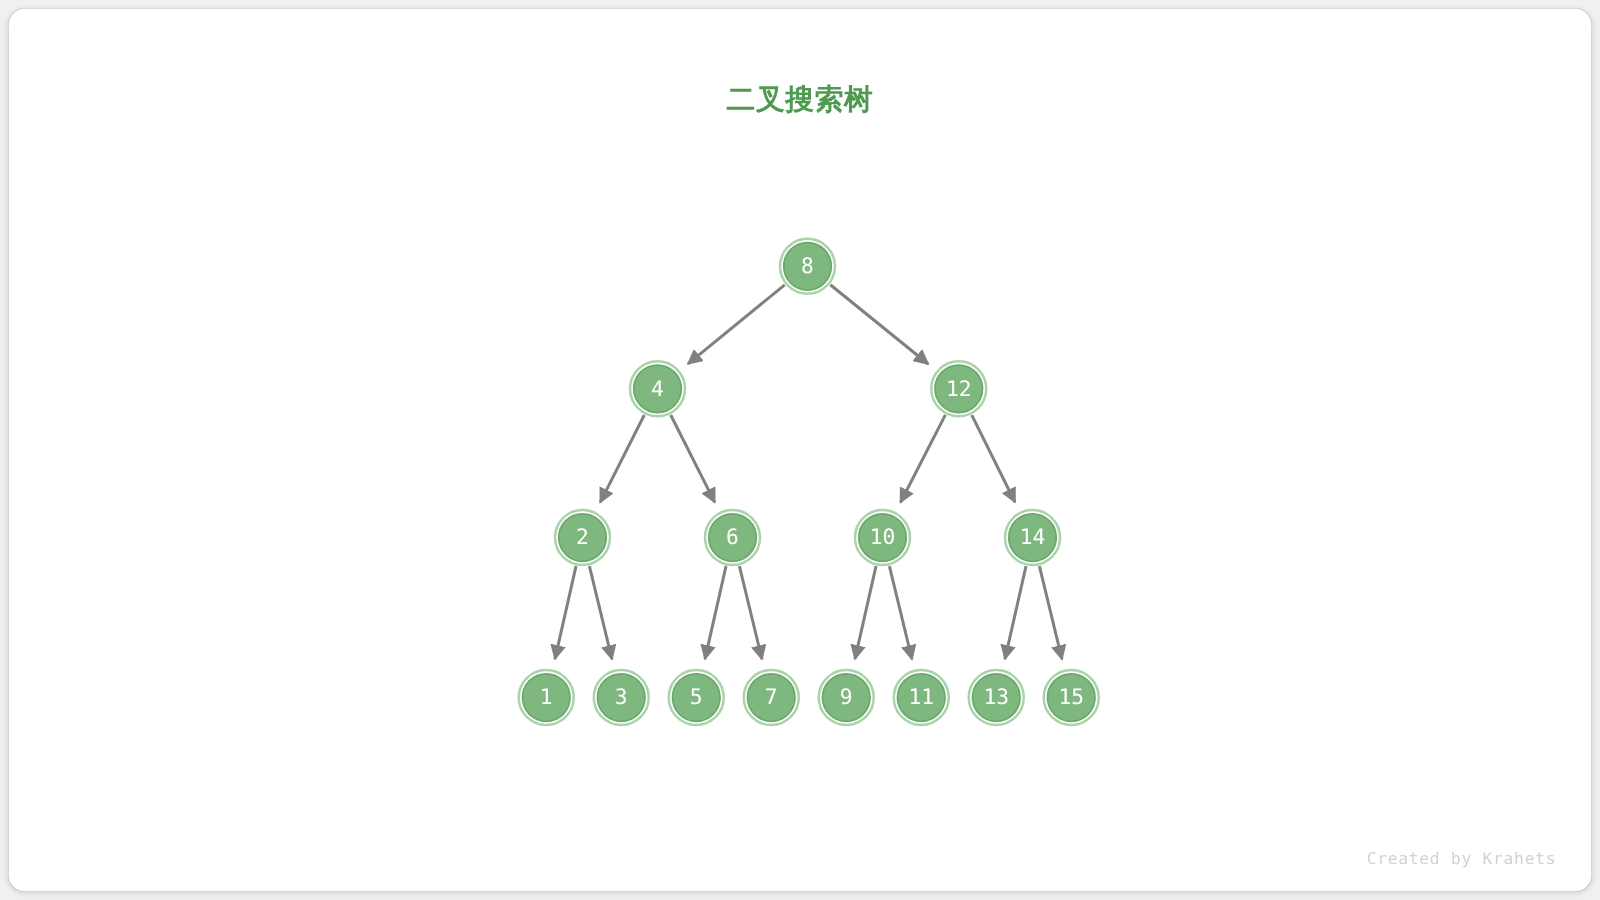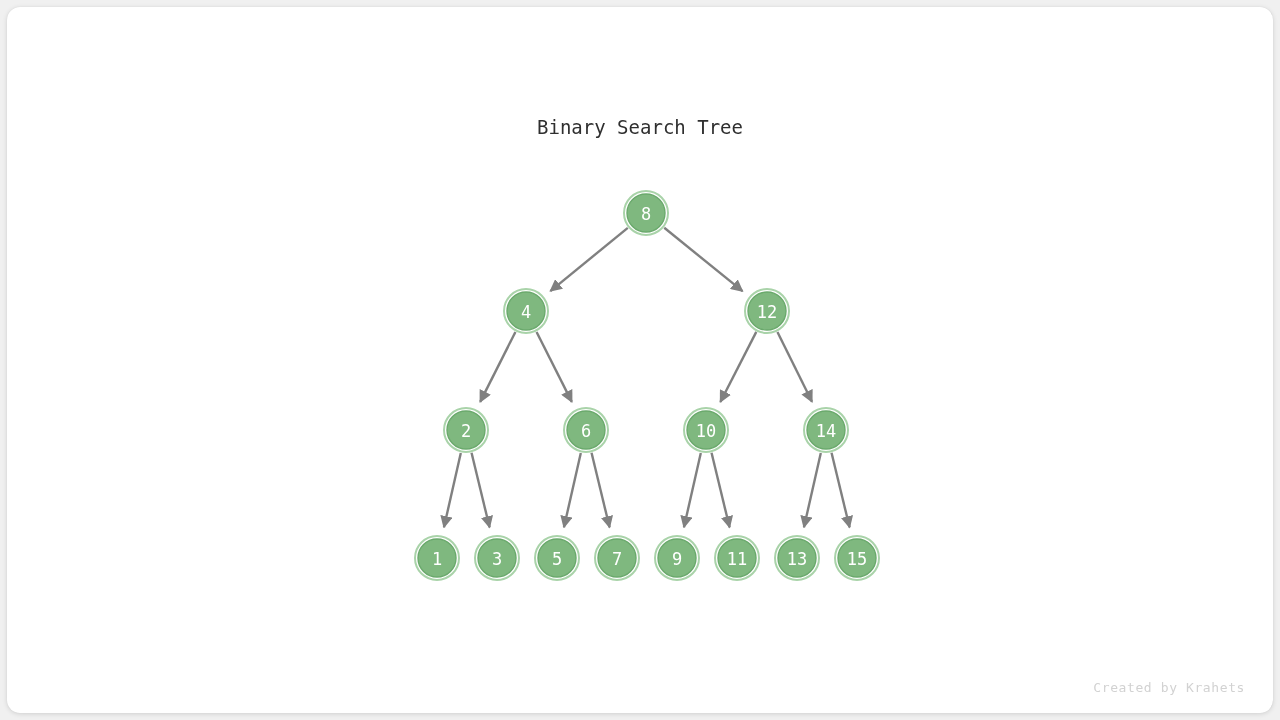--- a/index.html
+++ b/index.html
@@ -91,21 +91,21 @@
     text-anchor: middle;
     dominant-baseline: central;
   }
 </style>
 </head>
 <body>
 
 <div id="canvas">
   <div id="card">
 
-    <div id="subtitle">Binary Search Tree</div>
+    <div id="title">二叉搜索树</div>
 
     <svg id="tree-svg" viewBox="0 0 1266 706">
       <defs>
         <marker id="arrowhead" viewBox="0 0 10 10" refX="9" refY="5" markerWidth="5.2" markerHeight="5.2" orient="auto-start-reverse">
           <path d="M 0 0 L 10 5 L 0 10 z" fill="#808080"></path>
         </marker>
       </defs>
       <g id="edges-layer">
           <line x1="620.80" y1="220.86" x2="543.40" y2="284.08" stroke="#808080" stroke-width="2.4" stroke-linecap="butt" marker-end="url(#arrowhead)"></line>
           <line x1="657.26" y1="220.79" x2="735.52" y2="284.17" stroke="#808080" stroke-width="2.4" stroke-linecap="butt" marker-end="url(#arrowhead)"></line>

